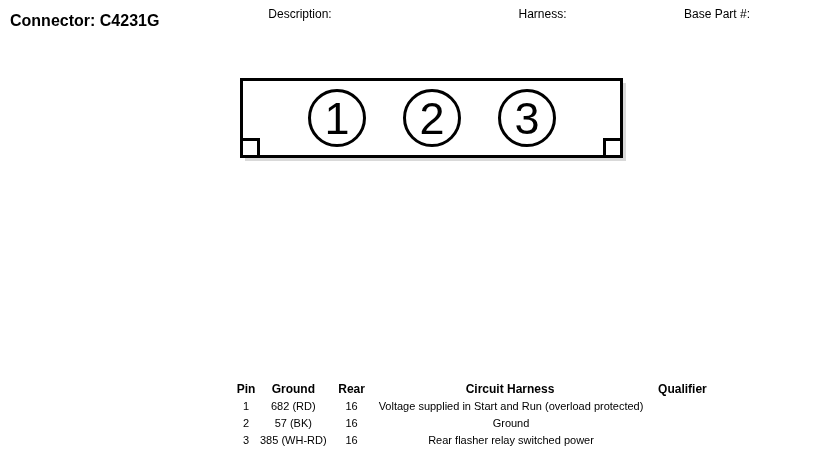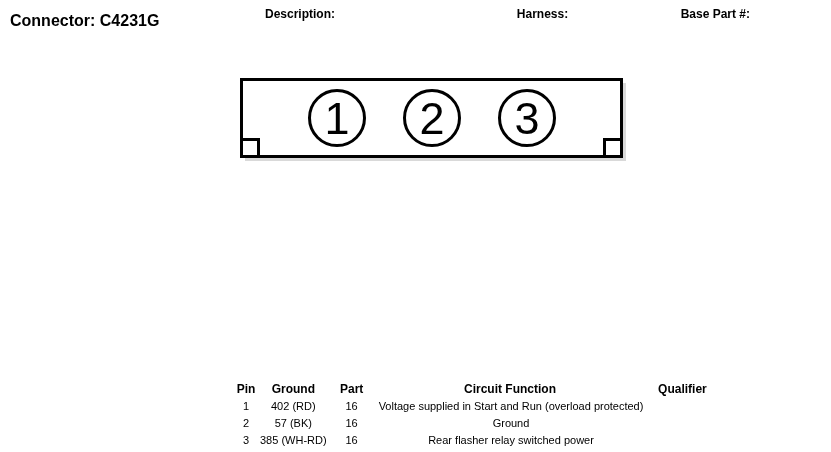--- a/index.html
+++ b/index.html
@@ -22,21 +22,21 @@
     font-size: 16px;
     font-weight: bold;
     white-space: nowrap;
   }
   .hdr-group {
     position: absolute;
     top: 7px;
     text-align: center;
     white-space: nowrap;
   }
-  .hdr-label { font-size: 12px; font-weight: bold; line-height: 14px; }
+  .hdr-label { font-size: 12px; font-weight: normal; line-height: 14px; }
   .hdr-value { font-size: 12px; line-height: 14px; margin-top: 2px; }
   .hdr-description { left: 200px; width: 200px; }
   .hdr-harness     { left: 480px; width: 125px; }
   .hdr-basepart    { right: 6px; text-align: right; }
 
   
   .connector-body {
     position: absolute;
     left: 240px;
     top: 78px;
@@ -139,29 +139,29 @@
       <col class="col-pin">
         <col class="col-circuit">
         <col class="col-gauge">
         <col class="col-fn">
         <col class="col-qual">
     </colgroup>
     <thead>
       <tr>
         <th>Pin</th>
         <th>Ground</th>
-        <th>Part</th>
-        <th class="fn-h">Circuit Function</th>
+        <th>Rear</th>
+        <th class="fn-h">Circuit Harness</th>
         <th>Qualifier</th>
       </tr>
     </thead>
     <tbody>
       <tr>
         <td>1</td>
-        <td>402 (RD)</td>
+        <td>682 (RD)</td>
         <td>16</td>
         <td class="fn">Voltage supplied in Start and Run (overload protected)</td>
         <td></td>
       </tr>
       <tr>
         <td>2</td>
         <td>57 (BK)</td>
         <td>16</td>
         <td class="fn">Ground</td>
         <td></td>

